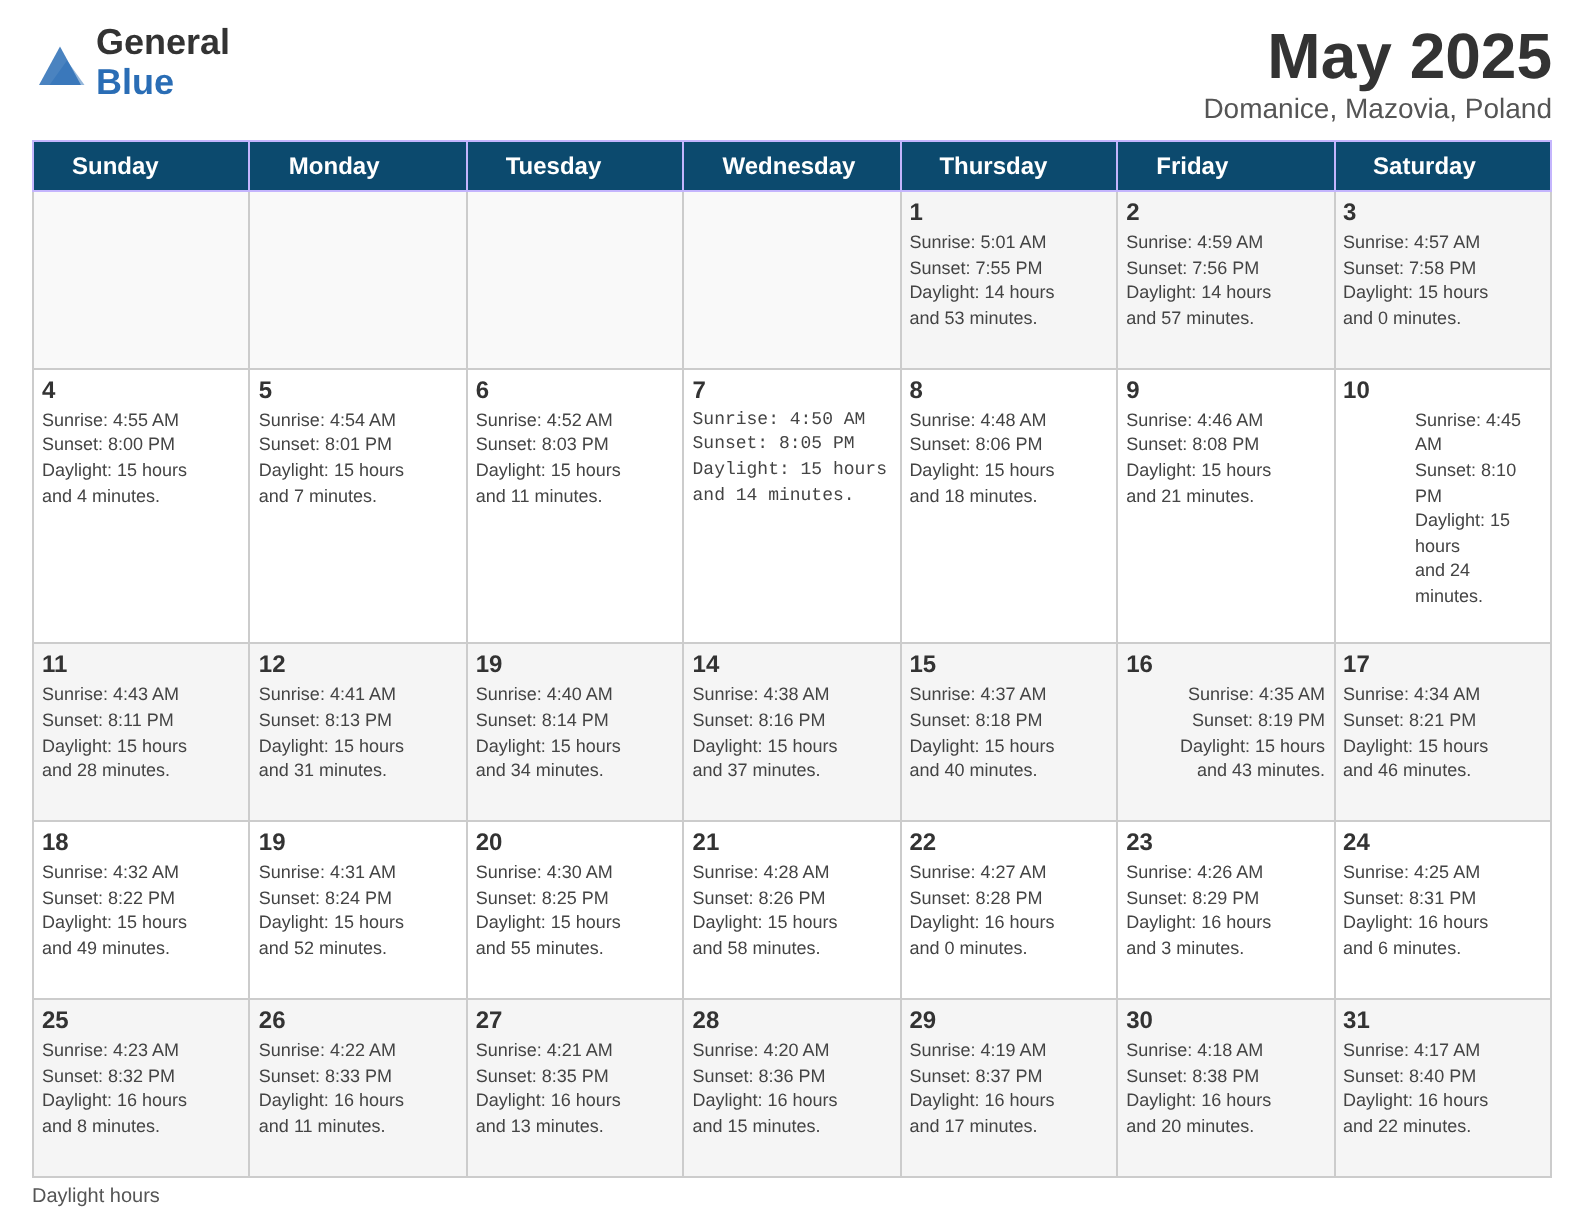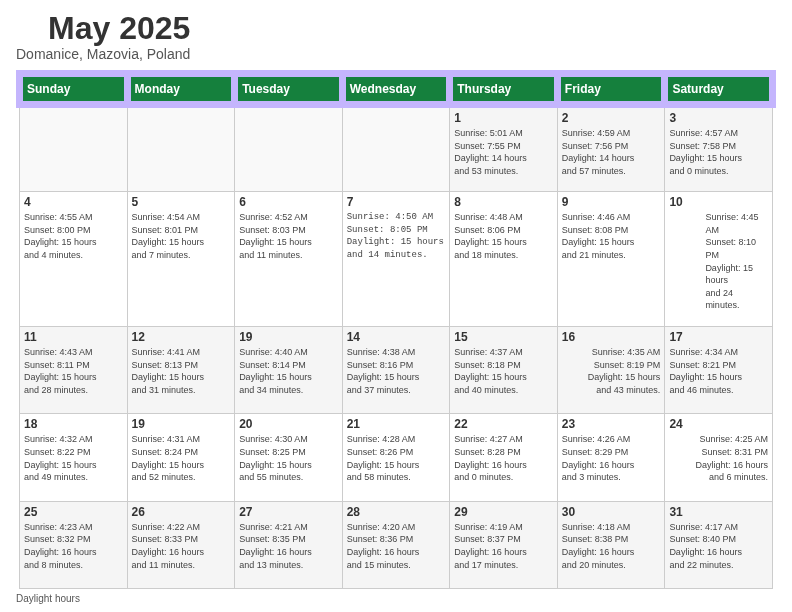--- a/index.html
+++ b/index.html
@@ -54,27 +54,27 @@
       margin-top: 2px;
     }
     .calendar {
       flex: 1;
       border: 1px solid #ccc;
       border-collapse: collapse;
       width: 100%;
       table-layout: fixed;
     }
     .calendar thead tr th {
-      background: #15803d;
+      background: #0c4a6e;
       color: #fff;
       font-size: 12px;
       font-weight: bold;
-      padding: 5px 4px;
+      padding: 5px 19px;
       text-align: left;
-      border: 7px solid #c4b5fd;
+      border: 1px solid #c4b5fd;
     }
     .calendar tbody tr td {
       border: 1px solid #ccc;
       vertical-align: top;
       padding: 3px 4px;
       font-size: 9.5px;
       color: #333;
       background: #fff;
       height: 80px;
     }
@@ -104,20 +104,30 @@
       color: #555;
       margin-top: 4px;
       text-align: left;
     }
   </style>
 </head>
 <body>
 
 <div class="page">
   <div class="header">
+    <div class="logo">
+      <svg class="logo-icon" viewBox="0 0 32 32" xmlns="http://www.w3.org/2000/svg">
+        <polygon points="4,28 16,6 28,28" fill="#2a6db5" opacity="0.85"></polygon>
+        <polygon points="10,28 20,14 30,28" fill="#2a6db5" opacity="0.5"></polygon>
+      </svg>
+      <div class="logo-text">
+        <span class="logo-general">General</span><br>
+        <span class="logo-blue">Blue</span>
+      </div>
+    </div>
     <div class="title-area">
       <div class="month-title">May 2025</div>
       <div class="subtitle">Domanice, Mazovia, Poland</div>
     </div>
   </div>
 
   <table class="calendar">
     <thead>
       <tr>
       <th>Sunday</th>
@@ -297,21 +307,21 @@
           </td>
           <td>
             <span class="day-number">23</span>
             <div class="day-info" style="white-space: pre-line;">Sunrise: 4:26 AM
 Sunset: 8:29 PM
 Daylight: 16 hours
 and 3 minutes.</div>
           </td>
           <td>
             <span class="day-number">24</span>
-            <div class="day-info" style="white-space: pre-line; text-align: right;">Sunrise: 4:25 AM
+            <div class="day-info" style="white-space: pre-line;">Sunrise: 4:25 AM
 Sunset: 8:31 PM
 Daylight: 16 hours
 and 6 minutes.</div>
           </td>
         </tr>
         <tr>
           <td>
             <span class="day-number">25</span>
             <div class="day-info" style="white-space: pre-line;">Sunrise: 4:23 AM
 Sunset: 8:32 PM

